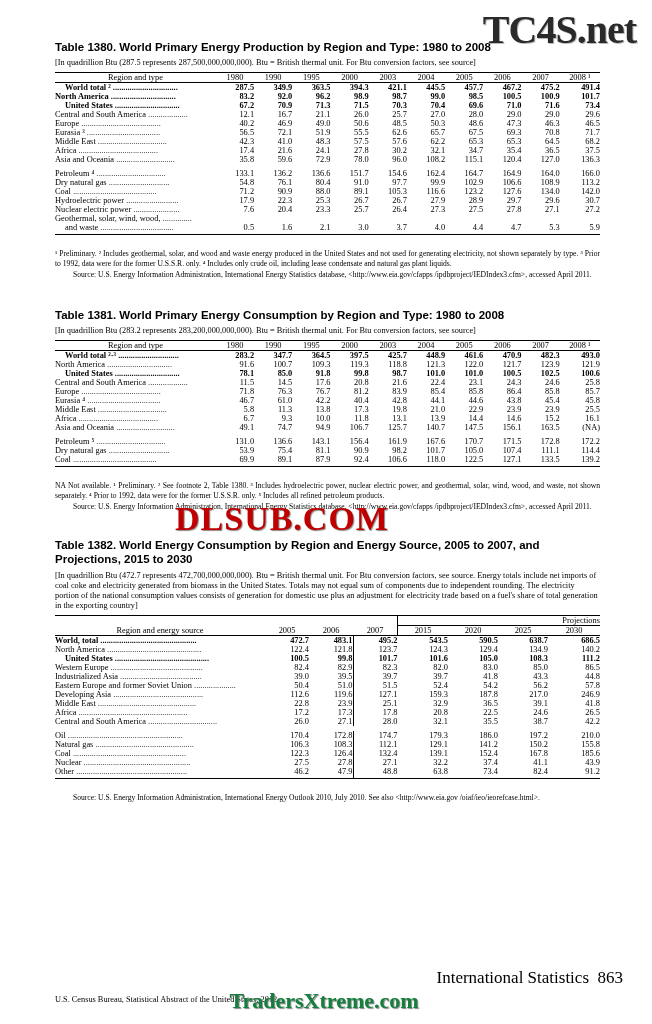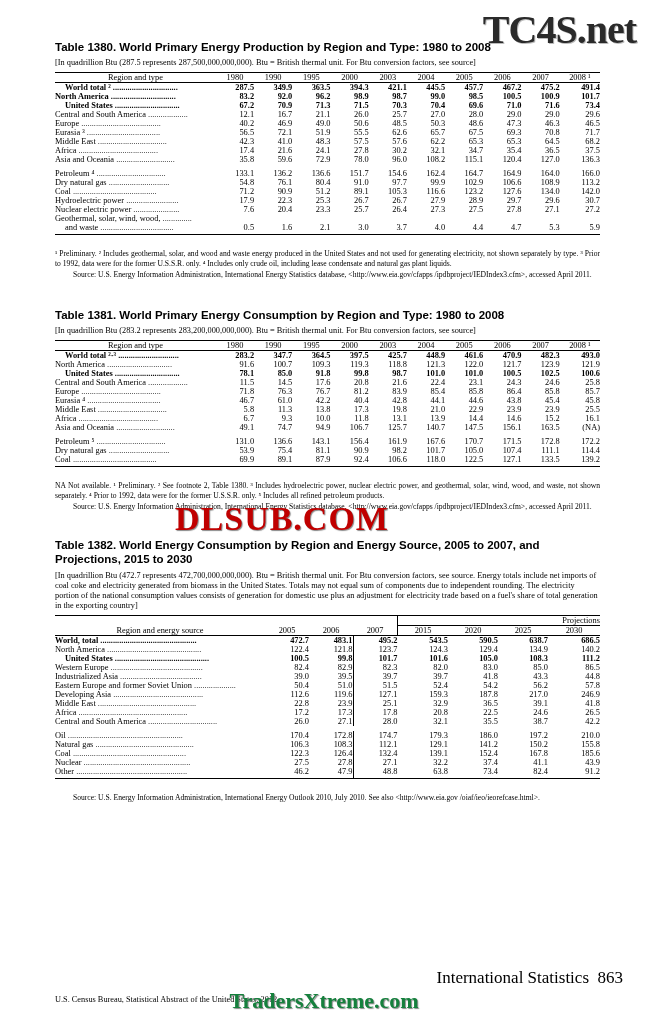--- a/index.html
+++ b/index.html
@@ -240,21 +240,21 @@
               <td class="num">99.9</td>
               <td class="num">102.9</td>
               <td class="num">106.6</td>
               <td class="num">108.9</td>
               <td class="num">113.2</td>
             </tr>
             <tr>
               <td class="lbl">Coal ........................................</td>
               <td class="num">71.2</td>
               <td class="num">90.9</td>
-              <td class="num">51.2</td>
+              <td class="num">88.0</td>
               <td class="num">89.1</td>
               <td class="num">105.3</td>
               <td class="num">116.6</td>
               <td class="num">123.2</td>
               <td class="num">127.6</td>
               <td class="num">134.0</td>
               <td class="num">142.0</td>
             </tr>
             <tr>
               <td class="lbl">Hydroelectric power .........................</td>

